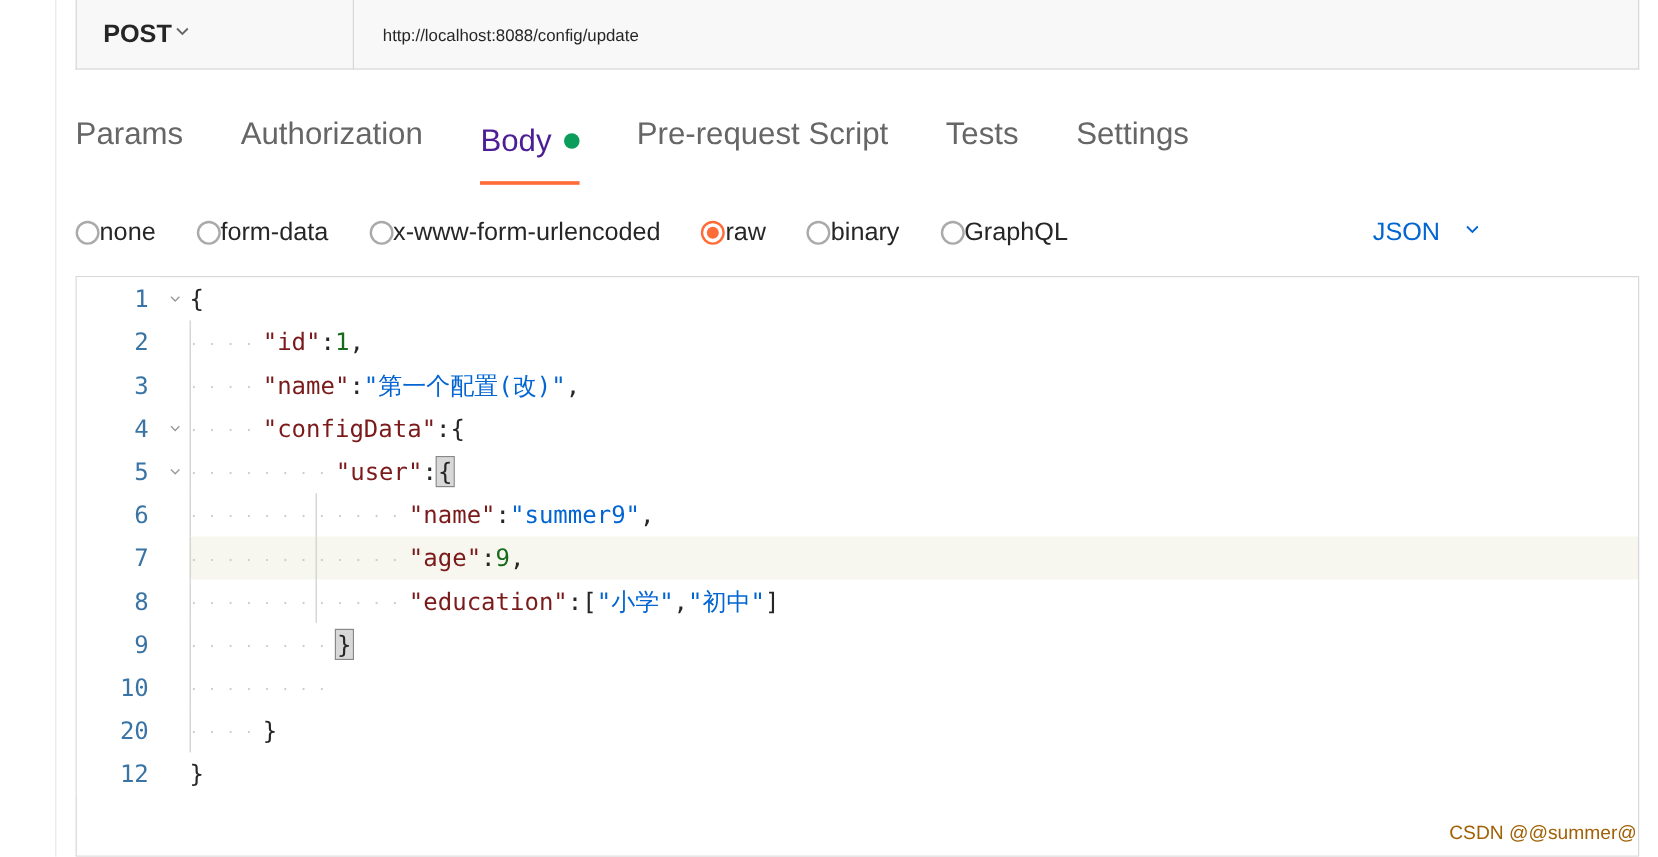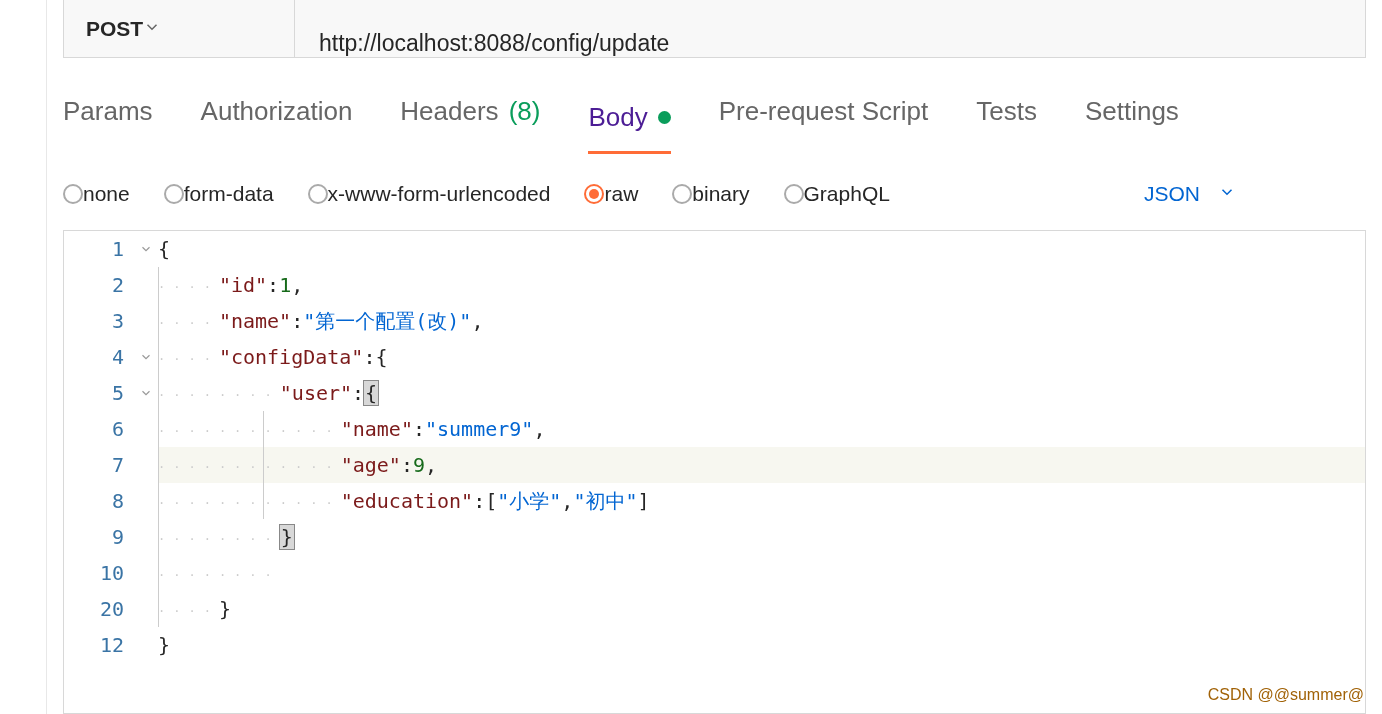--- a/index.html
+++ b/index.html
@@ -4,21 +4,21 @@
 <style>
 * { box-sizing: border-box; margin: 0; padding: 0; }
 body { font-family: -apple-system, BlinkMacSystemFont, "Segoe UI", sans-serif; font-size: 16px; color: #262626; background: #fff; }
 
 .container { display: flex; width: 1382px; height: 714px; }
 .left-gutter { width: 47px; background: #fff; border-right: 1px solid #e8e8e8; }
 .main { flex: 1; display: flex; flex-direction: column; }
 
 .url-bar { display: flex; margin: 0 16px 0 16px; height: 58px; }
 .method-select { width: 232px; border: 1px solid #d8d8d8; background: #f8f8f8; display: flex; align-items: center; padding: 16px 22px; font-weight: 600; font-size: 21px; color: #262626; border-top: none; }
-.url-input { flex: 1; border: 1px solid #d8d8d8; border-left: none; border-top: none; background: #f8f8f8; display: flex; align-items: flex-end; padding: 0 24px; font-size: 23px; color: #262626; }
+.url-input { flex: 1; border: 1px solid #d8d8d8; border-left: none; border-top: none; background: #f8f8f8; display: flex; align-items: center; padding: 0 24px; font-size: 14px; color: #262626; }
 
 .tabs { display: flex; gap: 48px; padding: 28px 16px 0 16px; font-size: 26px; color: #666; }
 .tab { padding-bottom: 18px; cursor: pointer; display: flex; align-items: center; gap: 10px; }
 .tab.active { color: #4c1d95; border-bottom: 3px solid #ff6c37; margin-top: 16px; }
 .headers-count { color: #0a9d5b; }
 .dot-indicator { width: 13px; height: 13px; border-radius: 50%; background: #0a9d5b; }
 
 .body-options { display: flex; gap: 34px; padding: 28px 16px 24px 16px; font-size: 21px; align-items: center; }
 .radio-opt { display: flex; align-items: center; cursor: pointer; }
 .radio-circle { width: 20px; height: 20px; border-radius: 50%; border: 2px solid #aaa; }
@@ -69,24 +69,20 @@
       </div>
     </div>
 
     <div class="tabs">
       <div class="tab">
           <span>Params</span>
         </div>
       <div class="tab">
           <span>Authorization</span>
         </div>
-      <div class="tab">
-        <span>Headers</span>
-        <span class="headers-count">(8)</span>
-      </div>
       <div class="tab active">
         <span>Body</span>
         <span class="dot-indicator"></span>
       </div>
       <div class="tab">
           <span>Pre-request Script</span>
         </div>
       <div class="tab">
           <span>Tests</span>
         </div>

